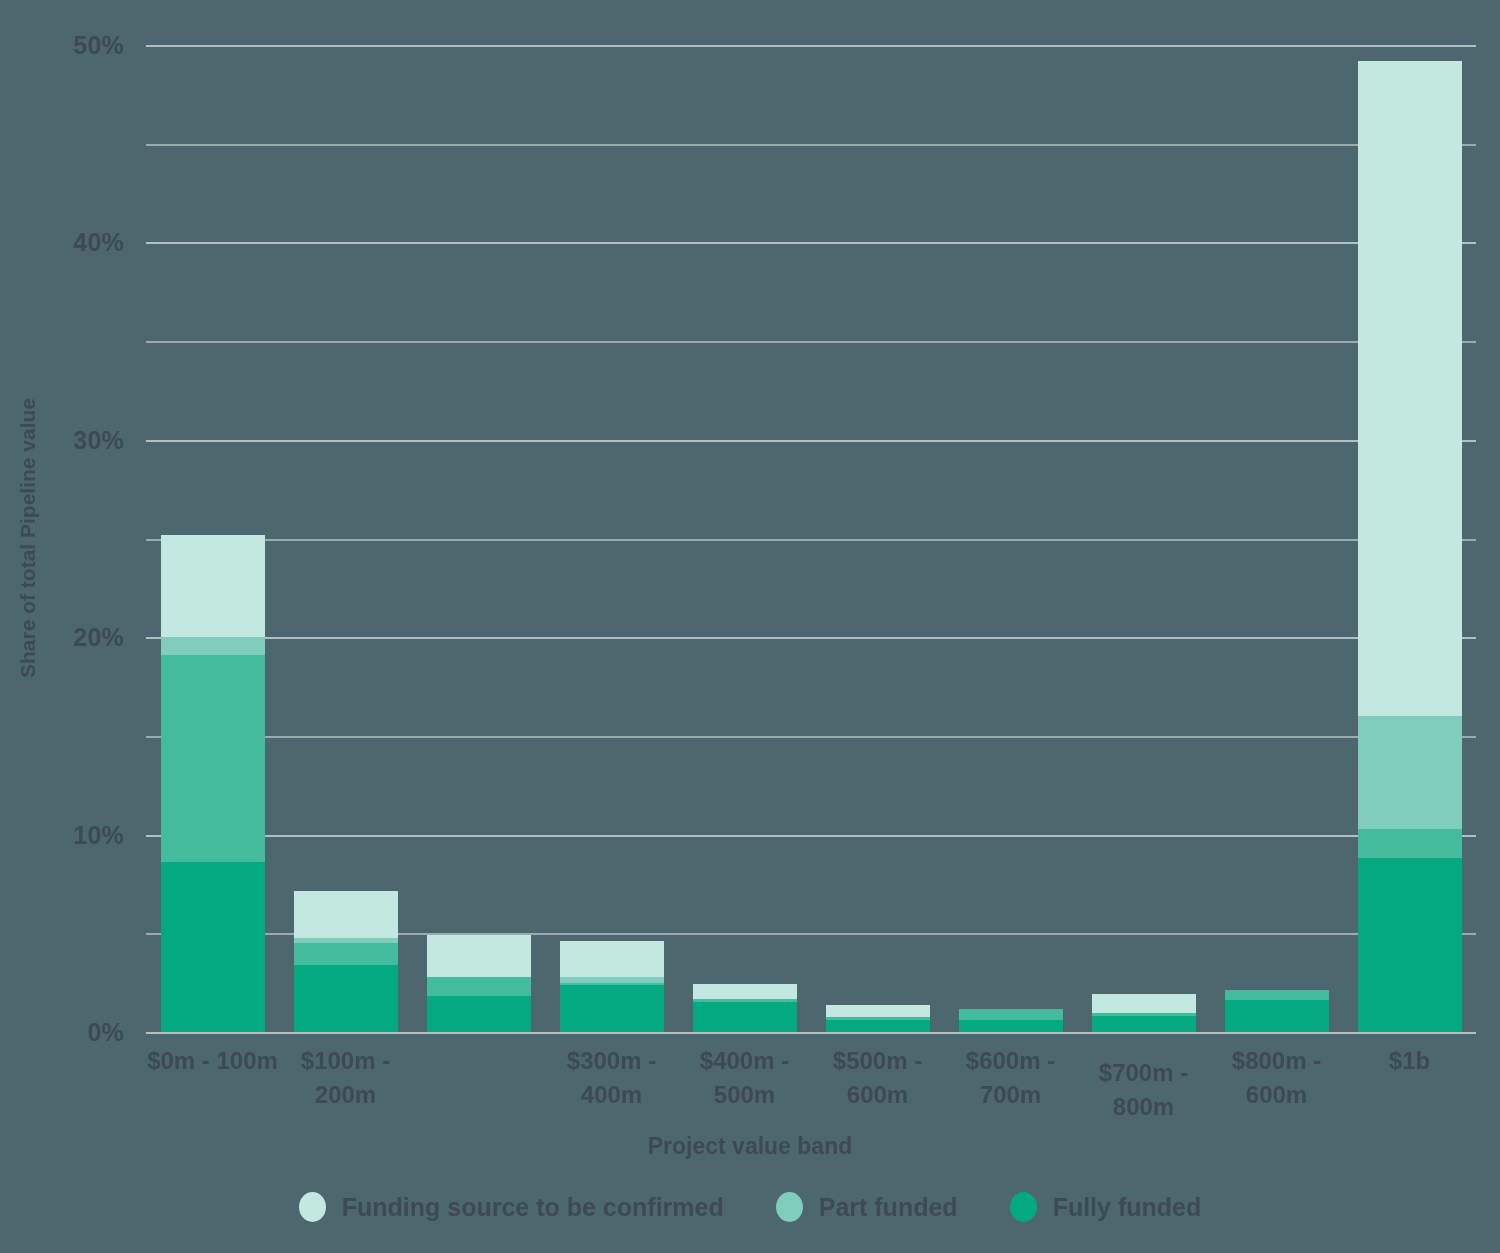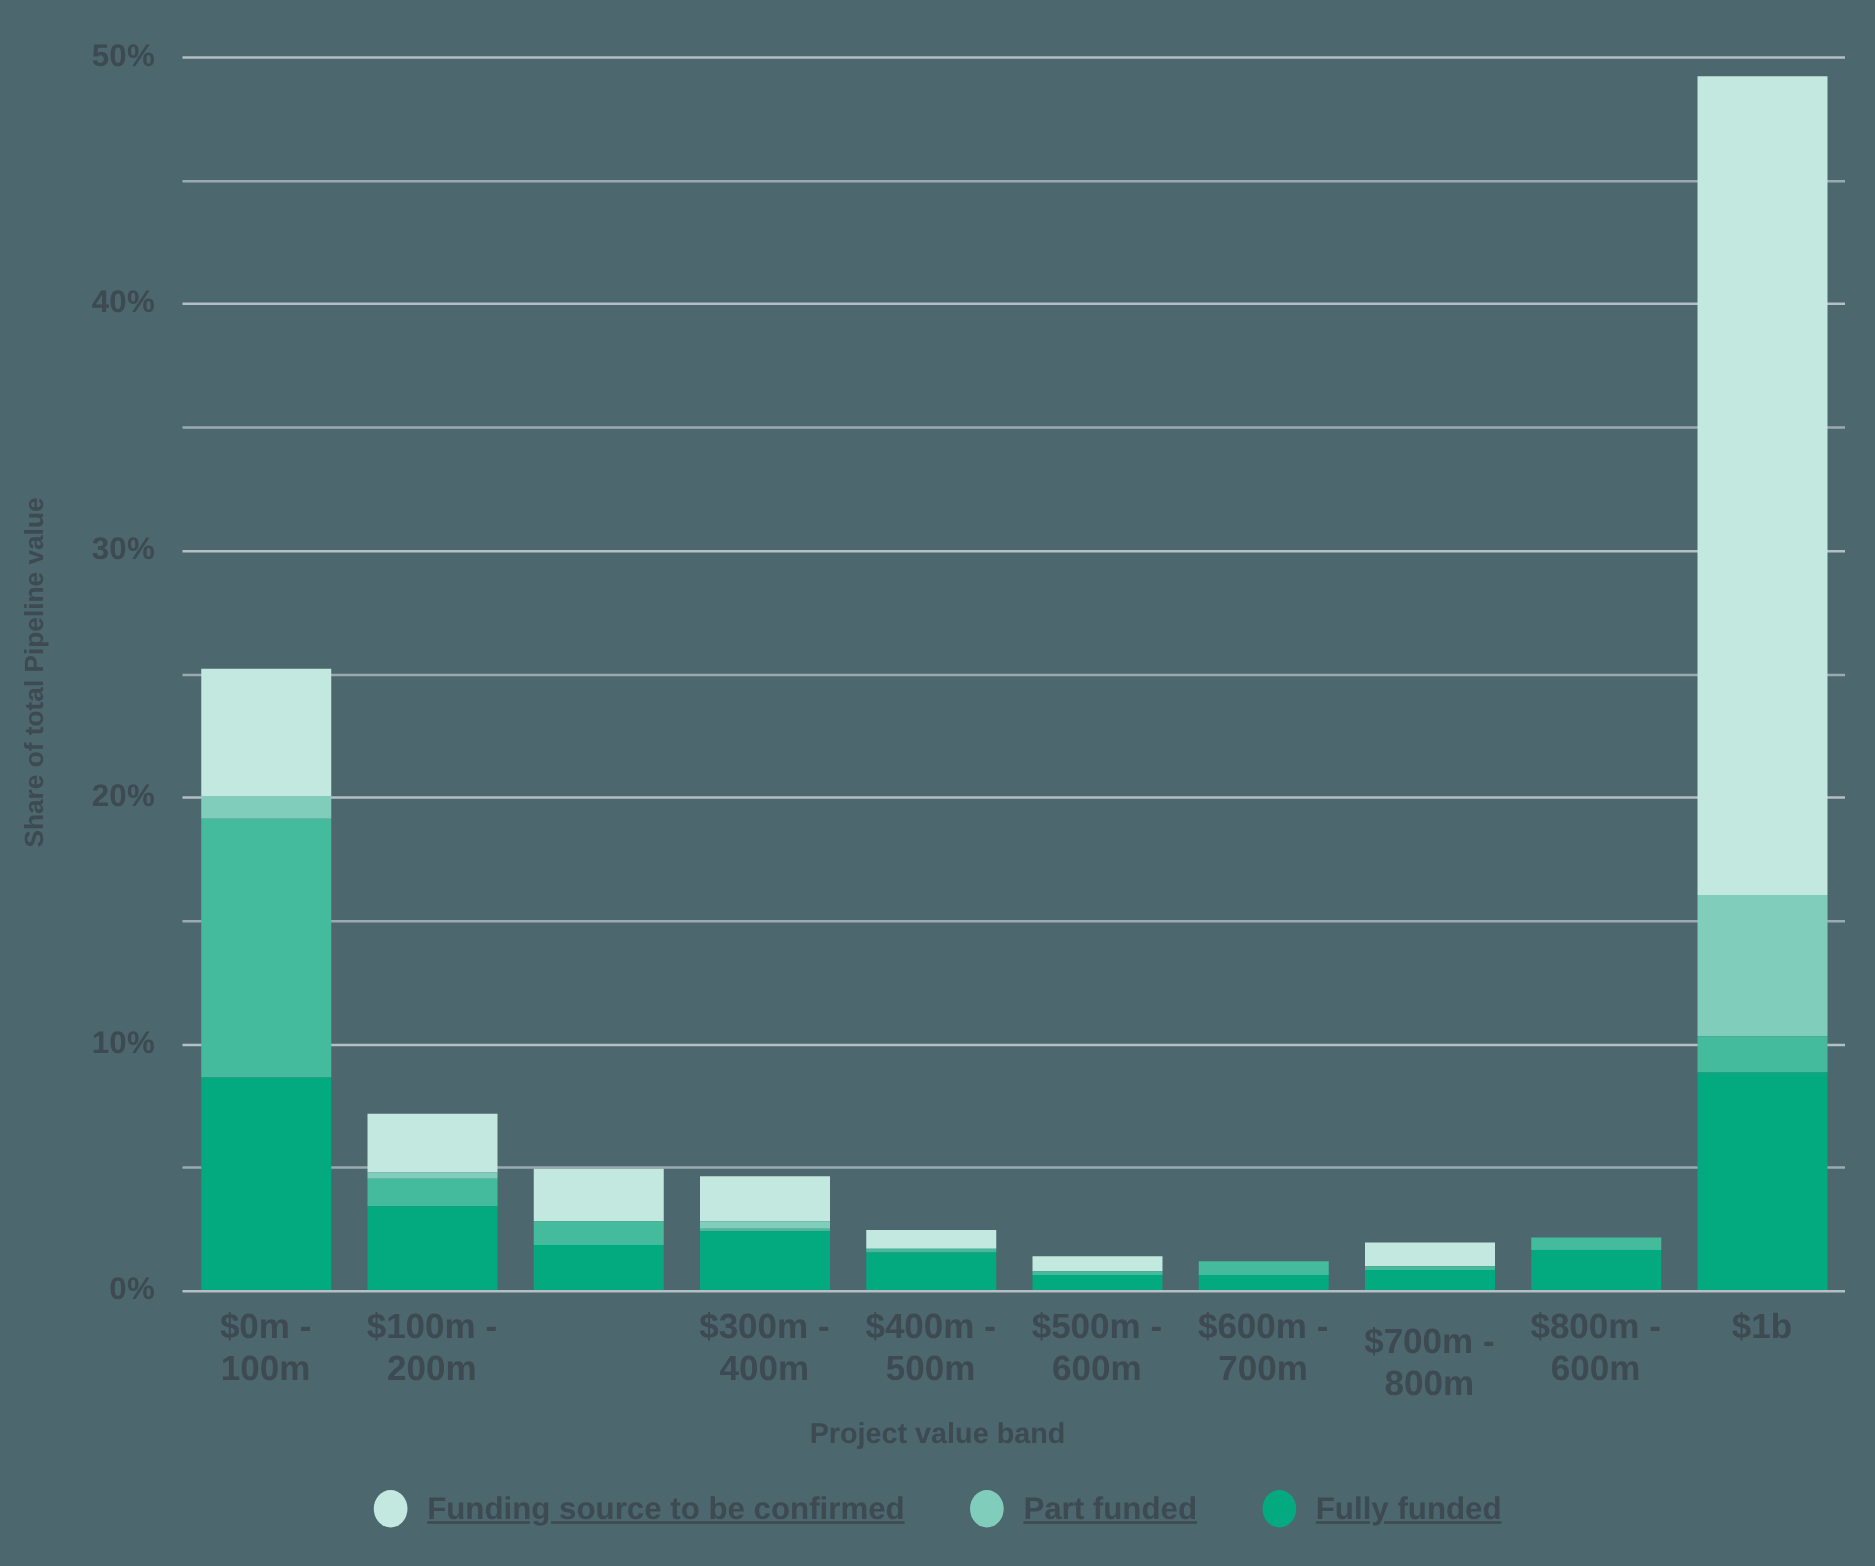--- a/index.html
+++ b/index.html
@@ -102,21 +102,21 @@
     position: absolute;
     left: 146px;
     top: 1044px;
     width: 1330px;
     height: 80px;
   }
   .x-tick-label {
     position: absolute;
     top: 0;
     text-align: center;
-    font-size: 28px;
+    font-size: 24px;
     font-weight: bold;
     color: #3d4a51;
     line-height: 34px;
   }
   .x-axis-title {
     position: absolute;
     left: 0;
     top: 1133px;
     width: 1500px;
     text-align: center;
@@ -132,21 +132,20 @@
     top: 1192px;
     width: 1500px;
     display: flex;
     justify-content: center;
     align-items: center;
   }
   .legend-item {
     display: flex;
     align-items: center;
     margin: 0 26px;
-    text-decoration: underline;
   }
   .legend-swatch {
     width: 27px;
     height: 30px;
     border-radius: 50%;
     margin-right: 16px;
     flex: none;
   }
   .legend-label {
     font-size: 25px;

